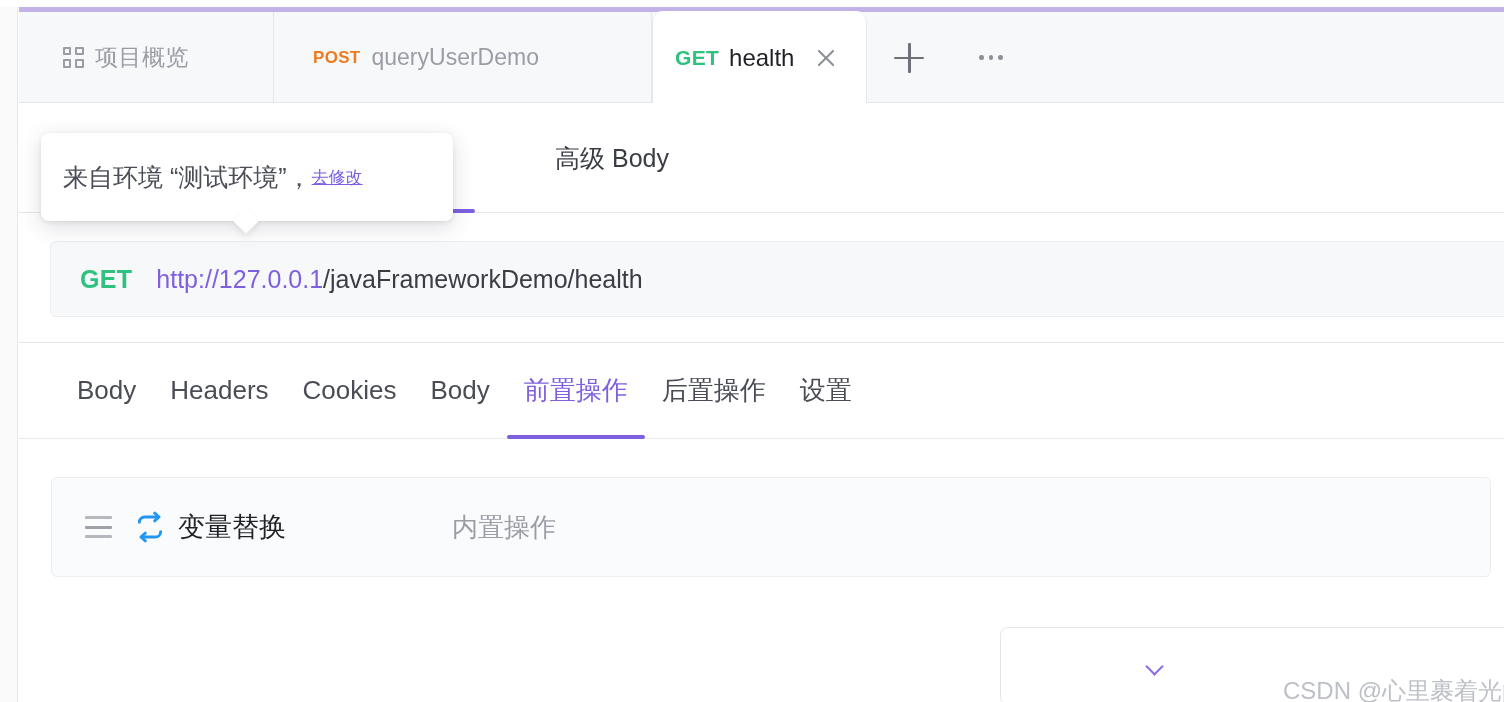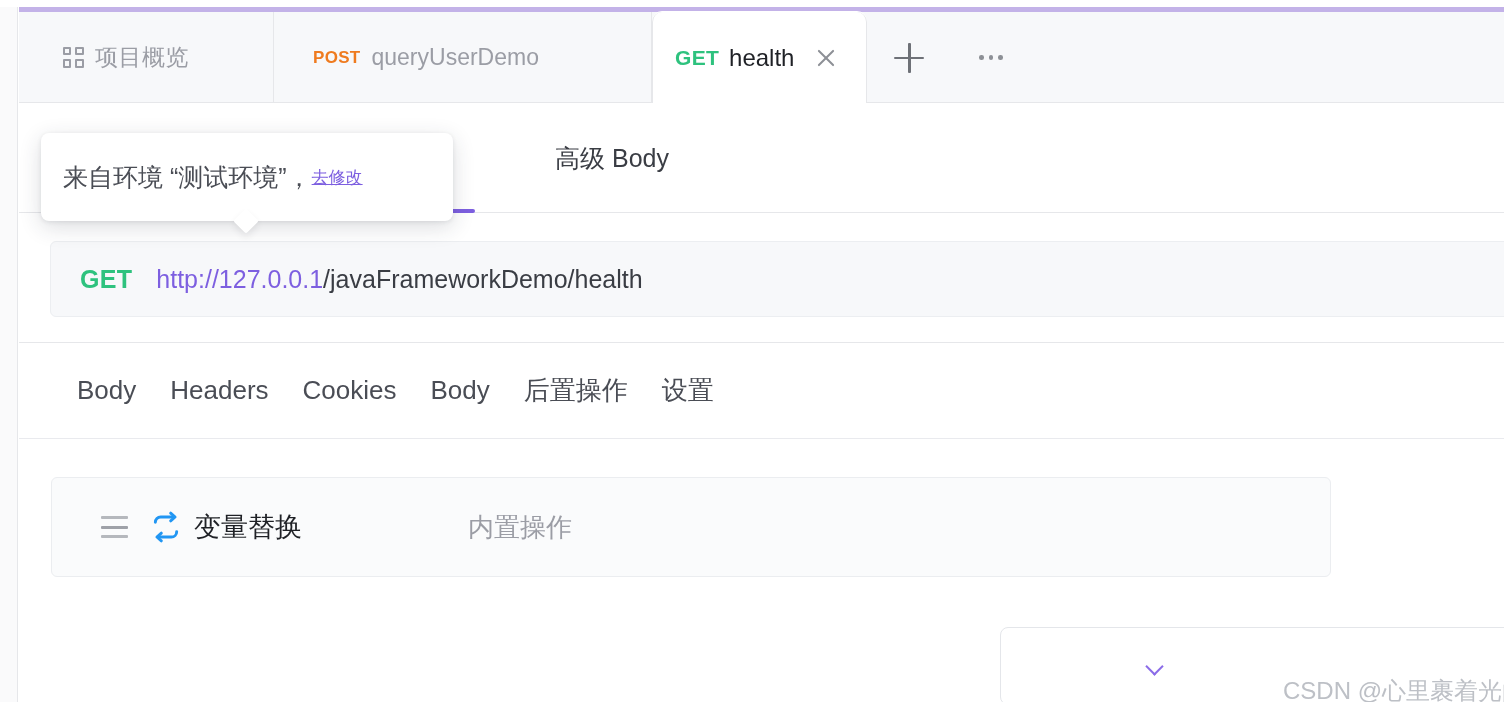--- a/index.html
+++ b/index.html
@@ -207,26 +207,26 @@
   }
   .ptab.active { color: #7d5fe0; }
   .ptab.active::after {
     content: ""; position: absolute; left: 0; bottom: 0;
     width: 100%; height: 4px; background: #7d5fe0; border-radius: 2px;
   }
 
   
   .op-card {
     position: absolute; left: 51px; top: 470px;
-    width: 1280px; height: 100px;
+    width: 1440px; height: 100px;
     background: #fafbfc;
     border: 1px solid #ebedf0;
     border-radius: 6px;
     display: flex; align-items: center;
-    padding-left: 49px;
+    padding-left: 33px;
   }
   .drag-handle { width: 27px; height: 22px; display: flex; flex-direction: column; justify-content: space-between; cursor: grab; }
   .drag-handle span { display: block; height: 3px; background: #9ea1a8; border-radius: 1px; }
   .drag-handle span:nth-child(1) { opacity: .75; }
   .drag-handle span:nth-child(3) { opacity: .75; }
 
   .sync-icon { margin-left: 22px; width: 32px; height: 32px; flex: 0 0 auto; }
   .op-title { margin-left: 12px; font-size: 27px; color: #1f2126; white-space: nowrap; }
   .op-kind  { margin-left: 166px; font-size: 26px; color: #9b9da5; white-space: nowrap; }
 
@@ -336,20 +336,23 @@
       <span>Body</span>
     </div>
     <div class="ptab">
       <span>Headers</span>
     </div>
     <div class="ptab">
       <span>Cookies</span>
     </div>
     <div class="ptab">
       <span>Body</span>
+    </div>
+    <div class="ptab active">
+      <span>前置操作</span>
     </div>
     <div class="ptab">
       <span>后置操作</span>
     </div>
     <div class="ptab">
       <span>设置</span>
     </div>
   </div>
 
   <div class="op-card">

